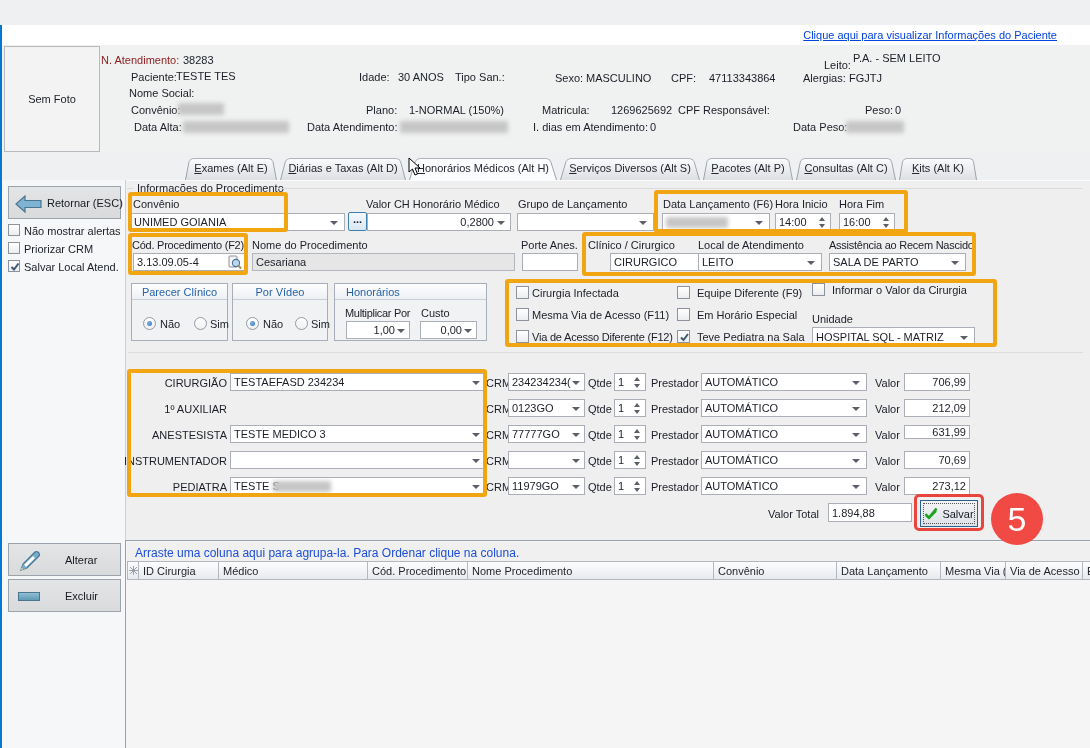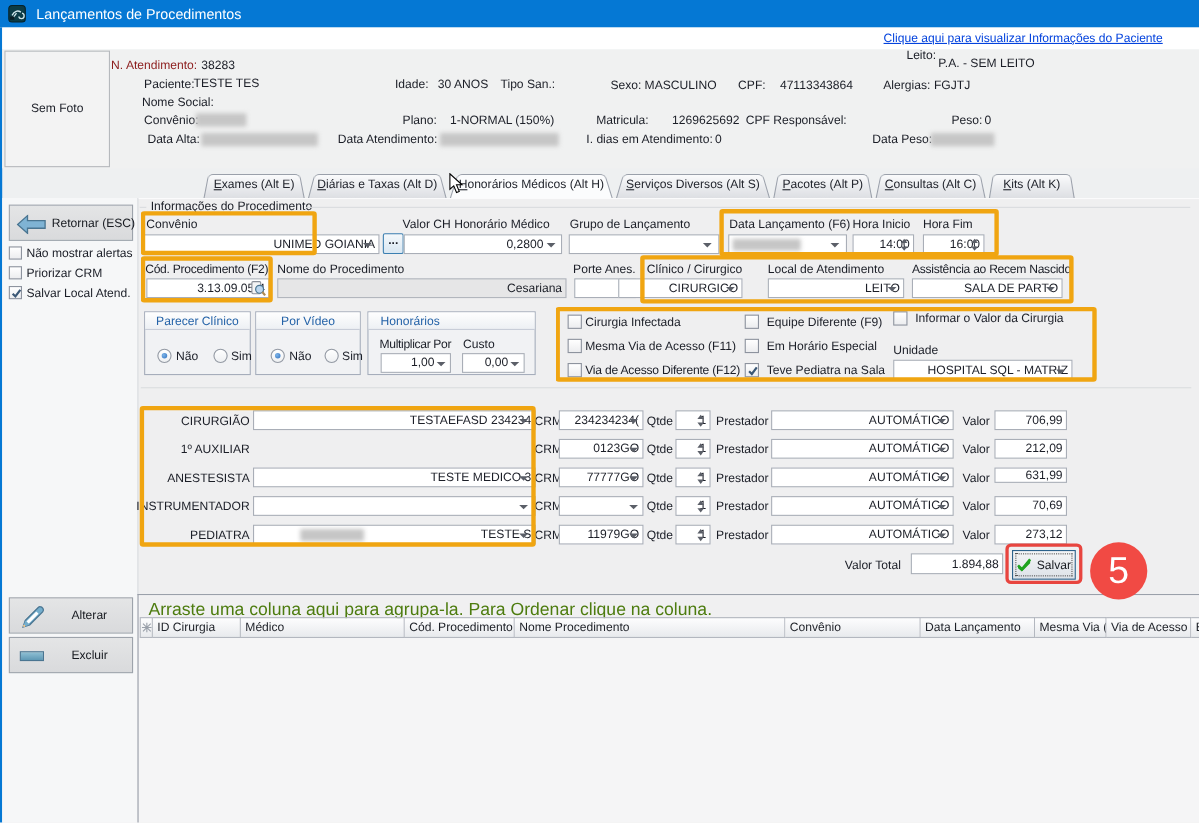--- a/index.html
+++ b/index.html
@@ -3,21 +3,21 @@
 <meta charset="utf-8">
 <style>
   * { margin:0; padding:0; box-sizing:border-box; }
   html,body { width:1090px; height:748px; }
   body { font-family:"Liberation Sans", sans-serif; font-size:11px; color:#1b1e27; }
   #app { position:relative; width:1090px; height:748px; background:#eef0f1; overflow:hidden; }
 
   .abs { position:absolute; }
   .lbl { position:absolute; white-space:nowrap; font-size:11px; color:#1b1e27; }
   .fld { position:absolute; background:#fff; border:1px solid #a9aeb7; font-size:11px; color:#1b1e27;
-         display:flex; align-items:center; padding:0 3px; white-space:nowrap; overflow:hidden;justify-content:flex-end; }
+         display:flex; align-items:center; padding:0 3px; white-space:nowrap; overflow:hidden; }
   .fld.gray { background:#e6e6e7; border-color:#b2b6bd; }
   .r { justify-content:flex-end; }
   .darr { position:absolute; width:0; height:0; border-left:4px solid transparent; border-right:4px solid transparent;
           border-top:4px solid #5b5f68; }
   .spin { position:absolute; right:2px; top:0; bottom:0; width:12px; display:flex; flex-direction:column;
           align-items:center; justify-content:center; gap:3px; }
   .uarr { width:0; height:0; border-left:3.5px solid transparent; border-right:3.5px solid transparent; border-bottom:4px solid #5b5f68; }
   .dnarr { width:0; height:0; border-left:3.5px solid transparent; border-right:3.5px solid transparent; border-top:4px solid #5b5f68; }
 
   .hl { position:absolute; border:4px solid #f0a511; border-radius:3px; pointer-events:none; z-index:30; }
@@ -73,61 +73,52 @@
                border-bottom:1px solid #c8cdd8; color:#2563a8; font-size:11px; padding-top:2px; }
   .gbox .cap.c { text-align:center; }
   .gbox .cap.l { padding-left:11px; }
 
   .dots-btn { position:absolute; border:1px solid #3c7fb1; background:linear-gradient(#f4f8fb,#d9e7f2); border-radius:2px;
               display:flex; align-items:center; justify-content:center; font-size:11px; color:#1b1e27; font-weight:bold; }
 
   
   #grid { position:absolute; left:125px; top:540px; width:965px; height:208px; background:#f5f5f6; border:1px solid #9aa0aa; border-right:none; border-bottom:none; }
   #grid .groupband { position:absolute; left:1px; top:1px; right:0; height:19px; background:#f0f0f1; }
-  #grid .groupband .gt { position:absolute; left:8px; top:4px; color:#4d7c0f; font-size:16px; }
+  #grid .groupband .gt { position:absolute; left:8px; top:4px; color:#1d4ed8; font-size:12px; }
   .gh { position:absolute; top:20px; height:19px; background:linear-gradient(#fdfdfe,#e8eaed); border:1px solid #b3b7bf; border-left:none;
         font-size:11px; color:#1d2027; display:flex; align-items:center; padding-left:4px; overflow:hidden; white-space:nowrap; }
   .gh.first { border-left:1px solid #b3b7bf; }
 
   .salvar-btn { position:absolute; border:1px solid #2c628b; outline:1px dotted #555; outline-offset:-4px;
                 background:linear-gradient(#f4f5f6,#dde2e8); display:flex; align-items:center; justify-content:center; gap:4px;
                 font-size:11px; color:#16191f; }
   #badge5 { position:absolute; border-radius:50%; background:#f14a44; color:#fff; display:flex; align-items:center; justify-content:center;
             font-size:34px; z-index:32; }
 </style>
 </head>
 <body>
 
 <div id="app">
 
-  <div id="titlebar">
-    <svg class="abs" style="left:7px;top:4px" width="17" height="17" viewBox="0 0 17 17">
-      <rect x="1" y="1" width="15" height="15" rx="3" fill="#0c3c46"></rect>
-      <rect x="1" y="1" width="15" height="15" rx="3" fill="none" stroke="#062229" stroke-width="1"></rect>
-      <path d="M4 10 C6 6, 9 5, 12 7 M5 12 L8 8 M10 11 a2.5 2.5 0 1 0 3 -3" stroke="#cfe6ea" stroke-width="1.2" fill="none"></path>
-      <rect x="2" y="11" width="4" height="3" fill="#0a1e24"></rect>
-    </svg>
-    <span class="t">Lançamentos de Procedimentos</span>
-  </div>
 
   <div class="abs" style="left:0;top:25px;width:2px;height:723px;background:#0578d4"></div>
 
   <div id="linkrow">
     <a id="patient-link">Clique aqui para visualizar Informações do Paciente</a>
   </div>
 
   <div id="patient">
     <div id="photo">
         <span>Sem Foto</span>
       </div>
 
     <span class="lbl mar" style="left:99px;top:9px">N. Atendimento:</span>
     <span class="lbl" style="left:181px;top:9px">38283</span>
 
-    <span class="lbl" style="left:822px;top:0">Leito:</span>
+    <span class="lbl" style="left:822px;top:14px">Leito:</span>
     <span class="lbl" style="left:851px;top:7px">P.A.  - SEM LEITO</span>
 
     <span class="lbl" style="left:129px;top:26px">Paciente:</span>
     <span class="lbl" style="left:174px;top:25px">TESTE TES</span>
     <span class="lbl" style="left:357px;top:26px">Idade:</span>
     <span class="lbl" style="left:396px;top:26px">30 ANOS</span>
     <span class="lbl" style="left:453px;top:26px">Tipo San.:</span>
     <span class="lbl" style="left:553px;top:27px">Sexo:</span>
     <span class="lbl" style="left:584px;top:27px">MASCULINO</span>
     <span class="lbl" style="left:669px;top:27px">CPF:</span>
@@ -281,21 +272,21 @@
       <svg class="abs" style="right:2px;top:1px" width="14" height="15" viewBox="0 0 14 15">
         <rect x="1" y="1" width="8" height="11" fill="#f4f4f4" stroke="#8a8f98" rx="1"></rect>
         <circle cx="8" cy="8" r="3.6" fill="#bcd7ef" stroke="#4a7591" stroke-width="1.1"></circle>
         <line x1="10.5" y1="10.5" x2="13" y2="13.5" stroke="#ad8a52" stroke-width="2"></line>
       </svg>
     </div>
     <div class="fld gray" style="left:126px;top:72px;width:263px;height:18px">
       <span>Cesariana</span>
     </div>
     <div class="fld" style="left:396px;top:72px;width:56px;height:18px"></div>
-    <div class="fld" style="left:436px;top:72px;width:113px;height:18px">
+    <div class="fld" style="left:484px;top:72px;width:113px;height:18px">
       <span>CIRURGICO</span>
       <span class="darr" style="right:6px;top:7px"></span>
     </div>
     <div class="fld" style="left:572px;top:72px;width:124px;height:18px">
       <span>LEITO</span>
       <span class="darr" style="right:6px;top:7px"></span>
     </div>
     <div class="fld" style="left:703px;top:72px;width:137px;height:18px">
       <span>SALA DE PARTO</span>
       <span class="darr" style="right:6px;top:7px"></span>

